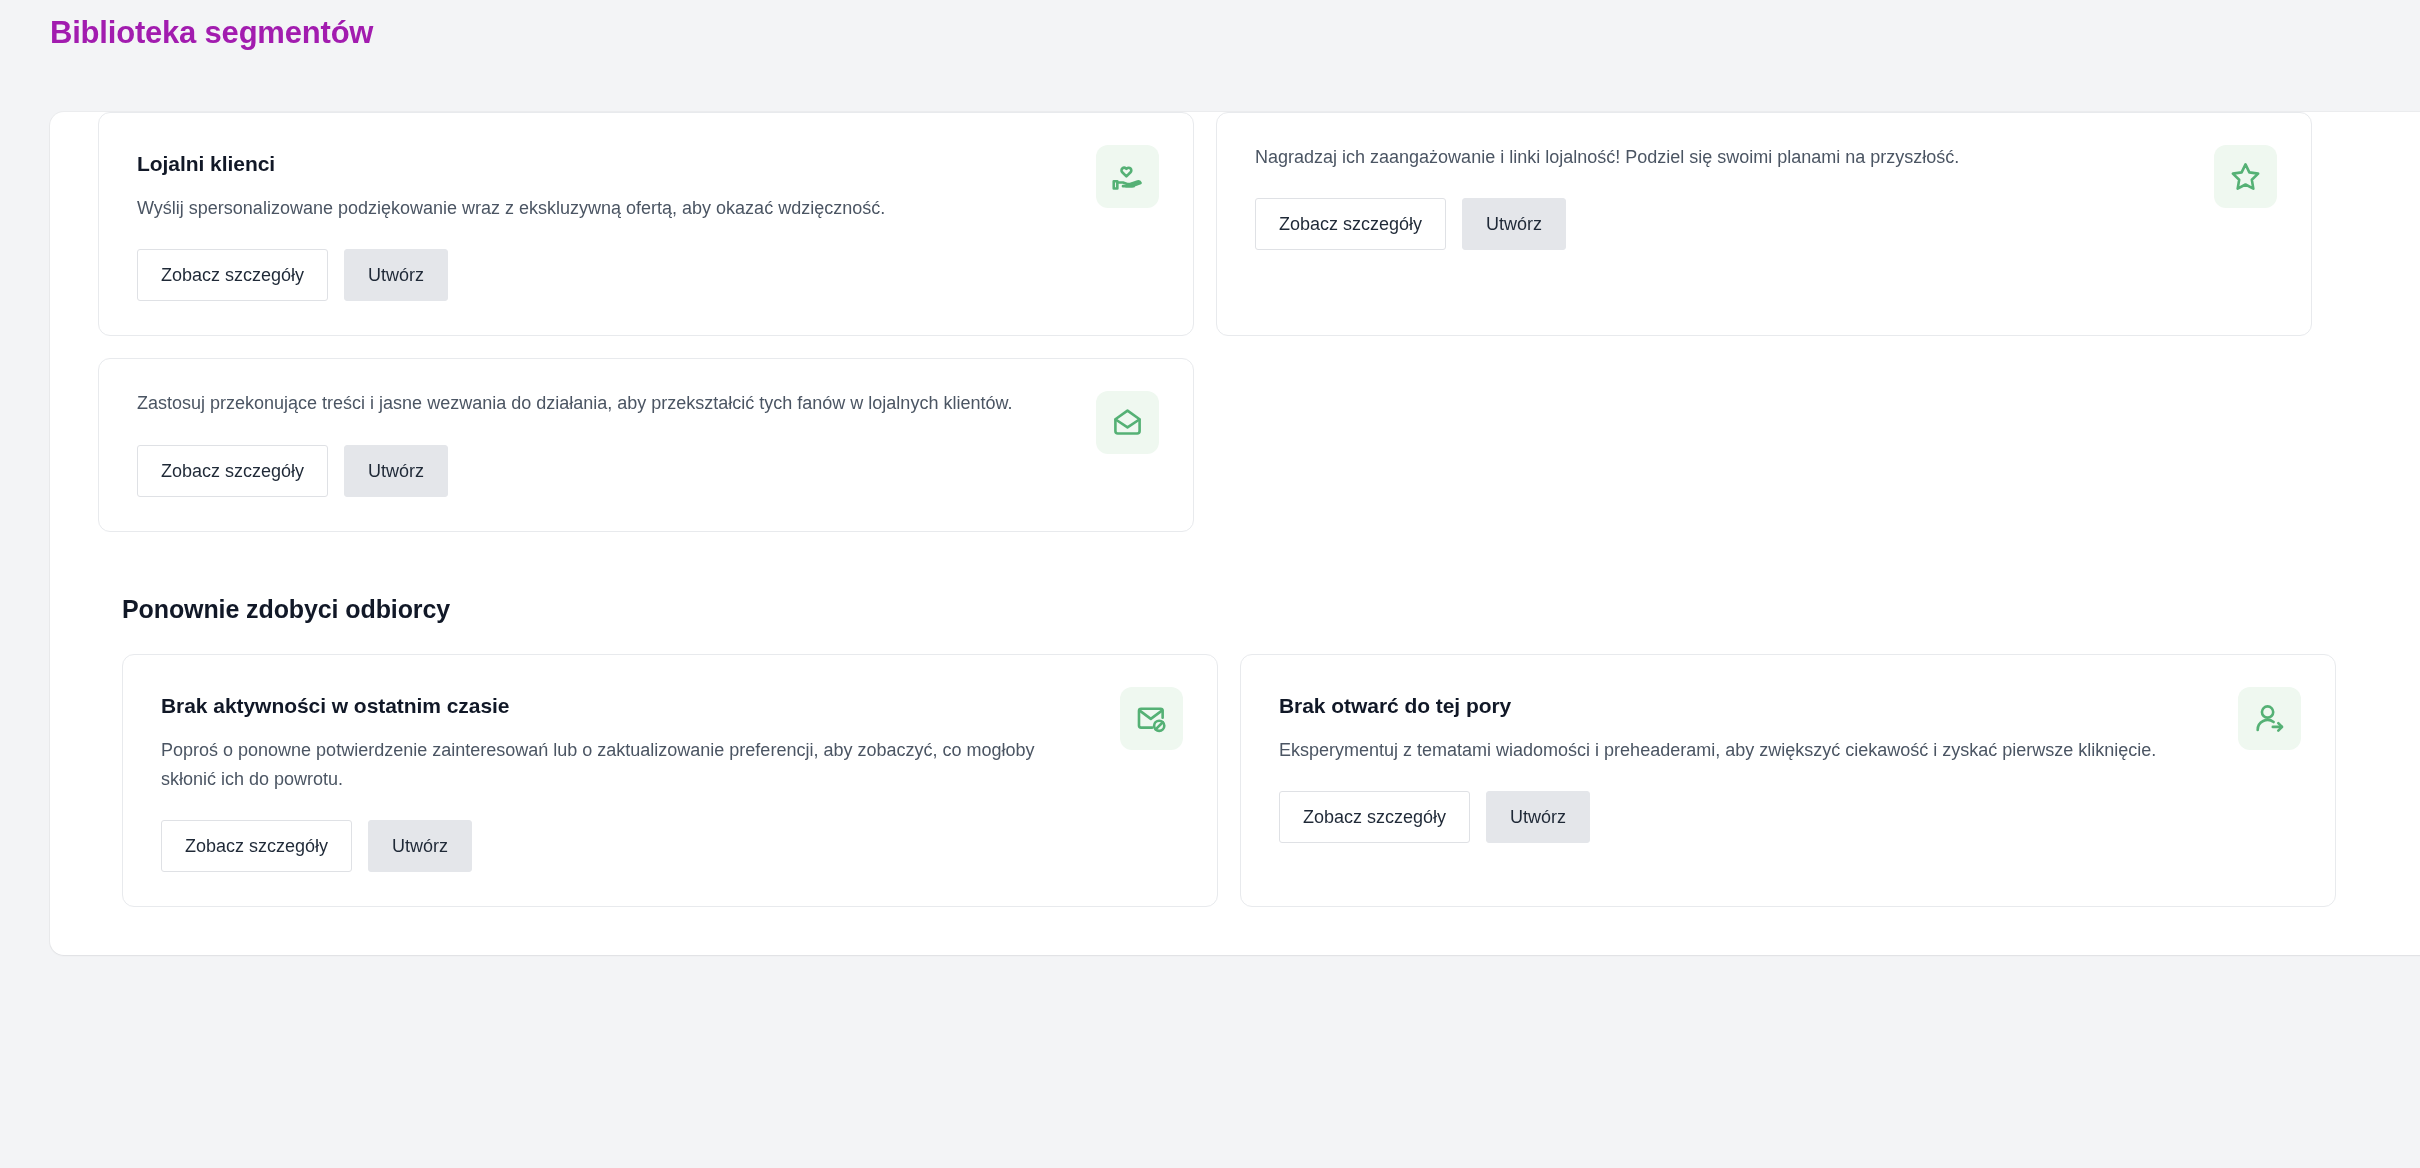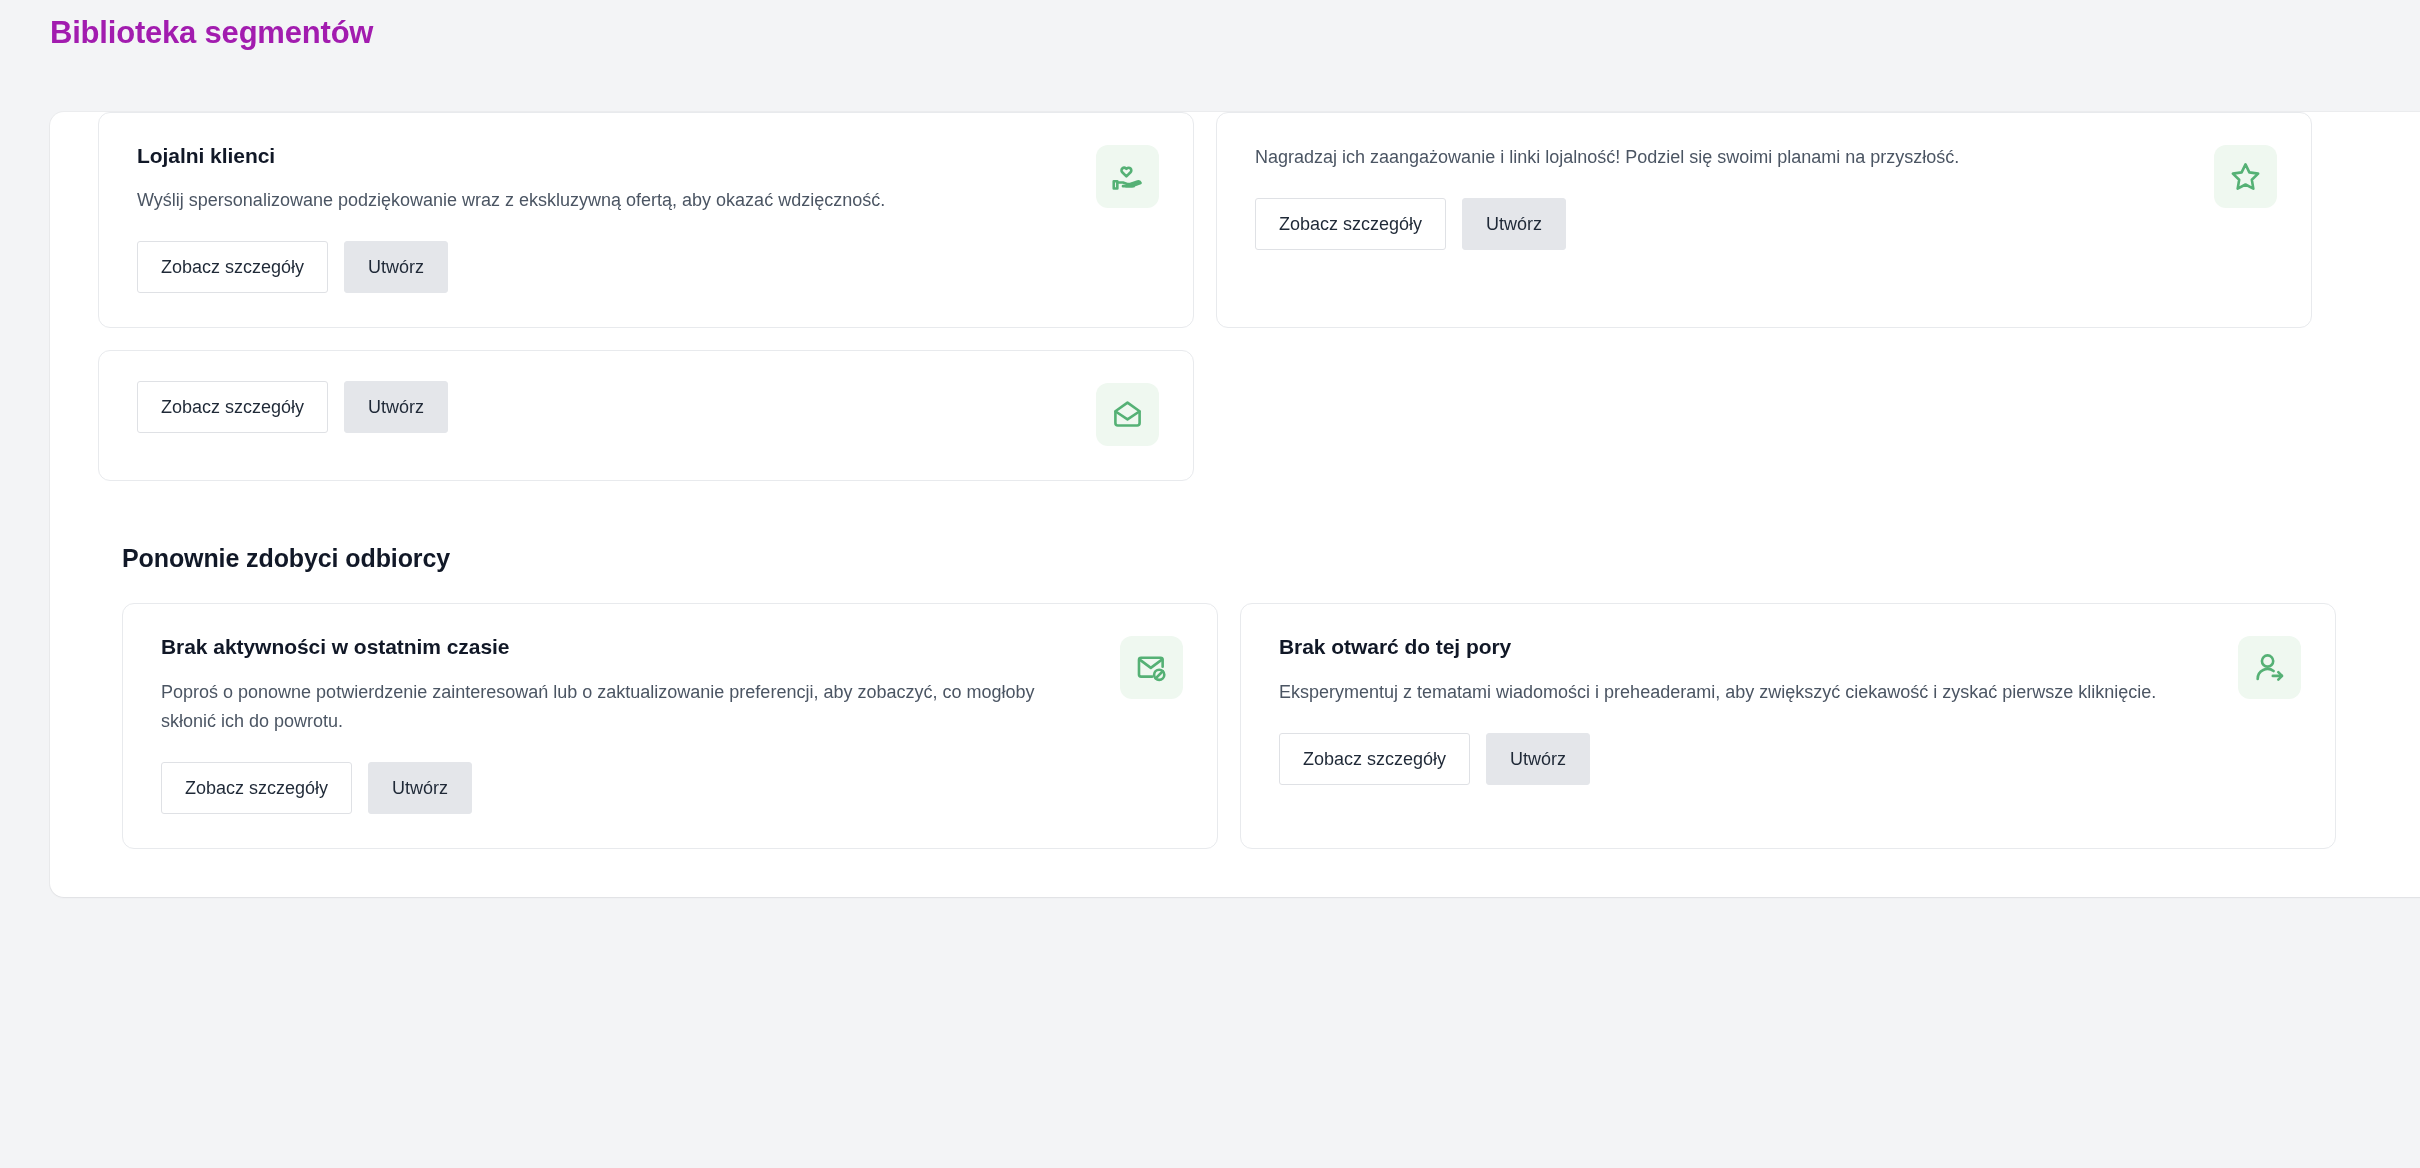--- a/index.html
+++ b/index.html
@@ -75,21 +75,21 @@
 
   .seg-body {
     flex: 1 1 auto;
     min-width: 0;
   }
 
   .seg-title {
     font-size: 21px;
     font-weight: bold;
     color: #111827;
-    margin: 0 0 17px 0;
+    margin: 8px 0 17px 0;
     line-height: 1.25;
     letter-spacing: -0.05px;
   }
 
   .seg-desc {
     font-size: 18px;
     line-height: 1.62;
     color: #4b5563;
     margin: 0 0 26px 0;
     max-width: 900px;
@@ -171,20 +171,21 @@
             </div>
           </div>
           <div class="seg-icon">
             <svg viewBox="0 0 24 24" fill="none" stroke="#55b175" stroke-width="1.9" stroke-linecap="round" stroke-linejoin="round">
               <polygon points="12,3.2 14.8,9 21.2,9.9 16.6,14.4 17.7,20.8 12,17.8 6.3,20.8 7.4,14.4 2.8,9.9 9.2,9"></polygon>
             </svg>
           </div>
         </div>
         <div class="seg-card">
           <div class="seg-body">
+            <p class="seg-desc">Zastosuj przekonujące treści i jasne wezwania do działania, aby przekształcić tych fanów w lojalnych klientów.</p>
             <div class="seg-actions">
               <button class="btn btn-secondary">Zobacz szczegóły</button>
               <button class="btn btn-muted">Utwórz</button>
             </div>
           </div>
           <div class="seg-icon">
             <svg viewBox="0 0 24 24" fill="none" stroke="#55b175" stroke-width="1.9" stroke-linecap="round" stroke-linejoin="round">
               <path d="M3.2 9.6 12 3.4l8.8 6.2v8.6a1.8 1.8 0 0 1-1.8 1.8H5a1.8 1.8 0 0 1-1.8-1.8z"></path>
               <polyline points="3.4,9.8 12,15.6 20.6,9.8"></polyline>
             </svg>

